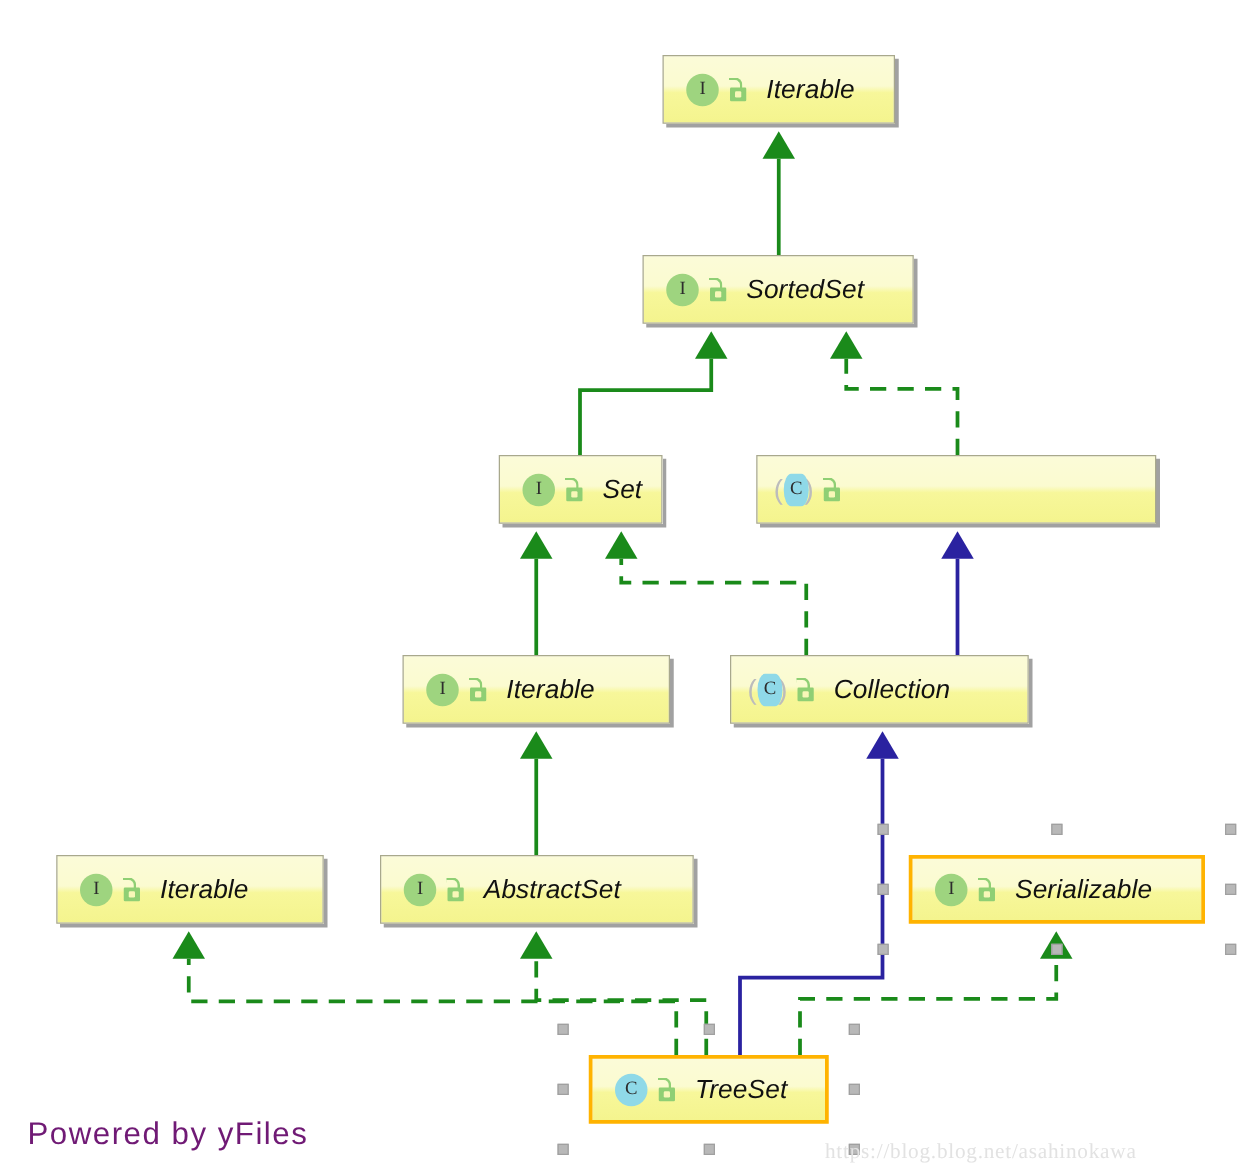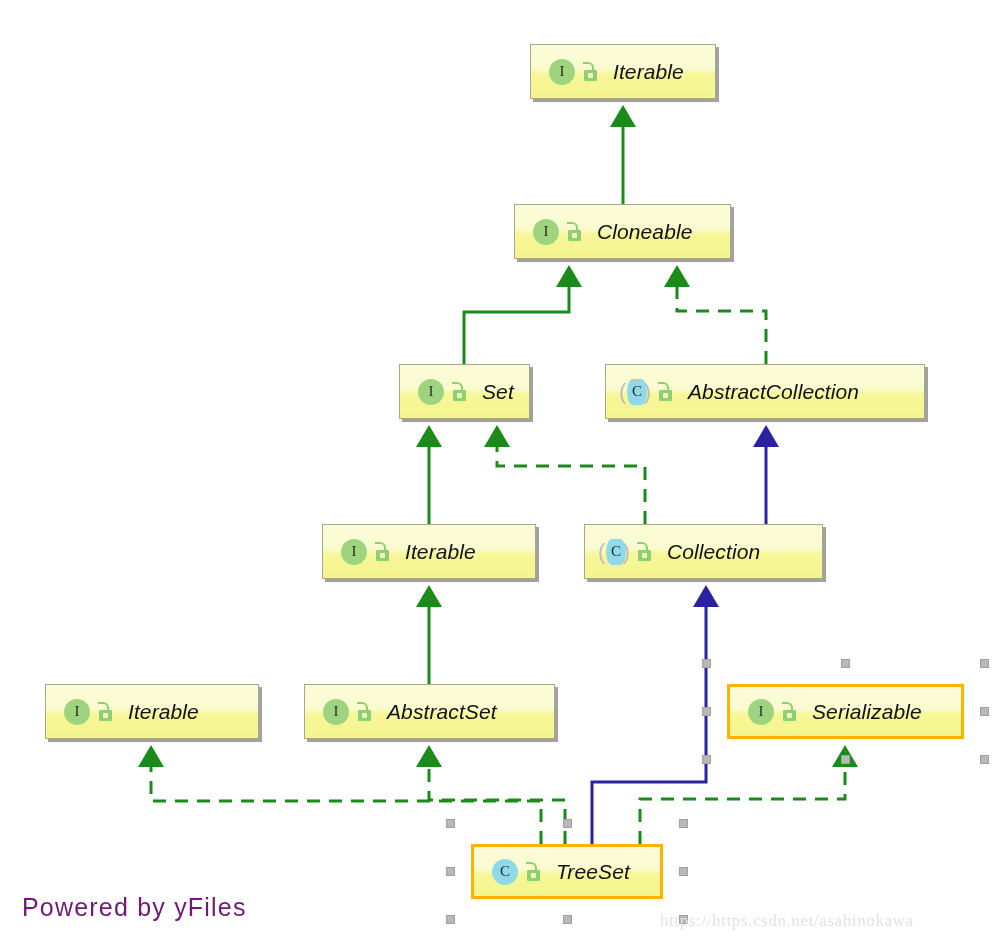--- a/index.html
+++ b/index.html
@@ -205,21 +205,21 @@
         <div class="node-icons">
           <div class="type-icon iface">
             <div class="disc">I</div>
           </div>
           <div class="lock-icon">
             <span class="shackle"></span>
             <span class="body"></span>
             <span class="keyhole"></span>
           </div>
         </div>
-        <span class="node-label">Cloneable</span>
+        <span class="node-label">SortedSet</span>
       </div>
       <div class="uml-node" style="left: 399px; top: 364px; width: 131px; height: 55px;">
         <div class="node-icons">
           <div class="type-icon iface">
             <div class="disc">I</div>
           </div>
           <div class="lock-icon">
             <span class="shackle"></span>
             <span class="body"></span>
             <span class="keyhole"></span>
@@ -233,21 +233,20 @@
             <span class="paren l">(</span>
             <span class="paren r">)</span>
             <div class="disc">C</div>
           </div>
           <div class="lock-icon">
             <span class="shackle"></span>
             <span class="body"></span>
             <span class="keyhole"></span>
           </div>
         </div>
-        <span class="node-label">AbstractCollection</span>
       </div>
       <div class="uml-node" style="left: 322px; top: 524px; width: 214px; height: 55px;">
         <div class="node-icons">
           <div class="type-icon iface">
             <div class="disc">I</div>
           </div>
           <div class="lock-icon">
             <span class="shackle"></span>
             <span class="body"></span>
             <span class="keyhole"></span>
@@ -335,14 +334,14 @@
       <div class="handle" style="left: 679px; top: 819px;"></div>
       <div class="handle" style="left: 446px; top: 867px;"></div>
       <div class="handle" style="left: 679px; top: 867px;"></div>
       <div class="handle" style="left: 446px; top: 915px;"></div>
       <div class="handle" style="left: 562.5px; top: 915px;"></div>
       <div class="handle" style="left: 679px; top: 915px;"></div>
     </div>
 
   <div id="yfiles-credit">Powered by yFiles</div>
 
-  <div id="blog-watermark">https://https.csdn.net/asahinokawa</div>
+  <div id="blog-watermark">https://blog.blog.net/asahinokawa</div>
 </div>
 
 </body></html>

